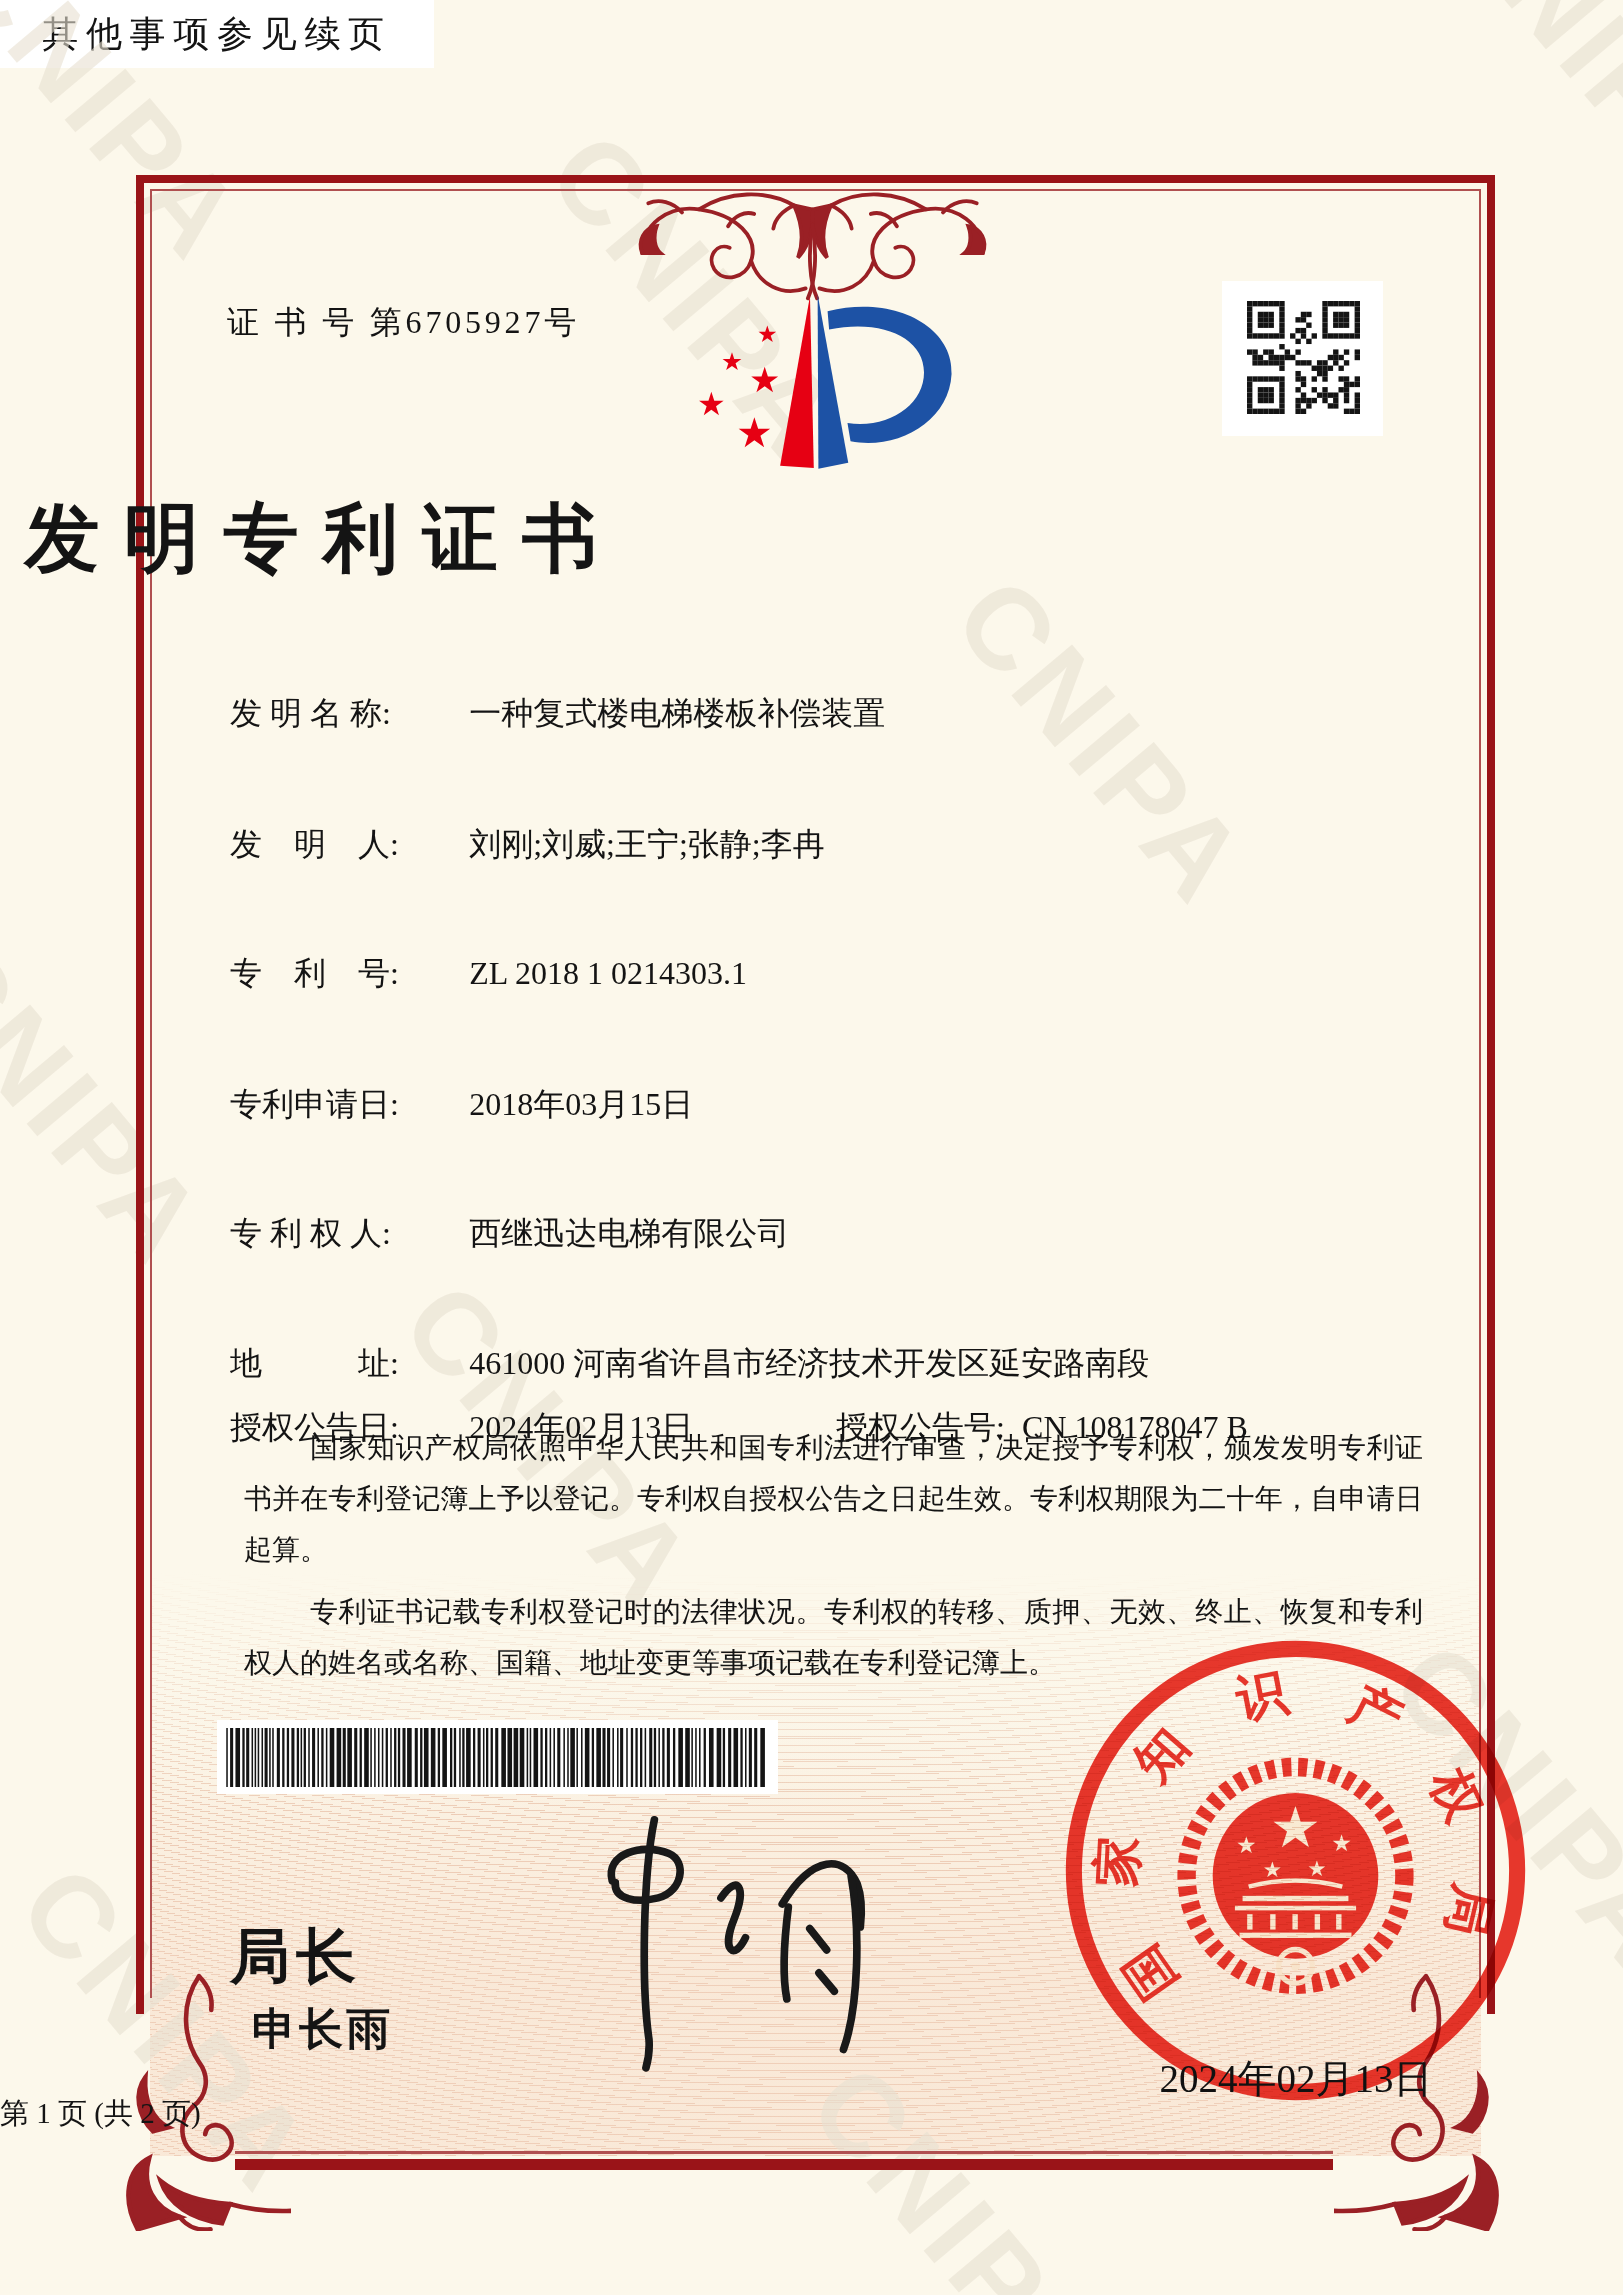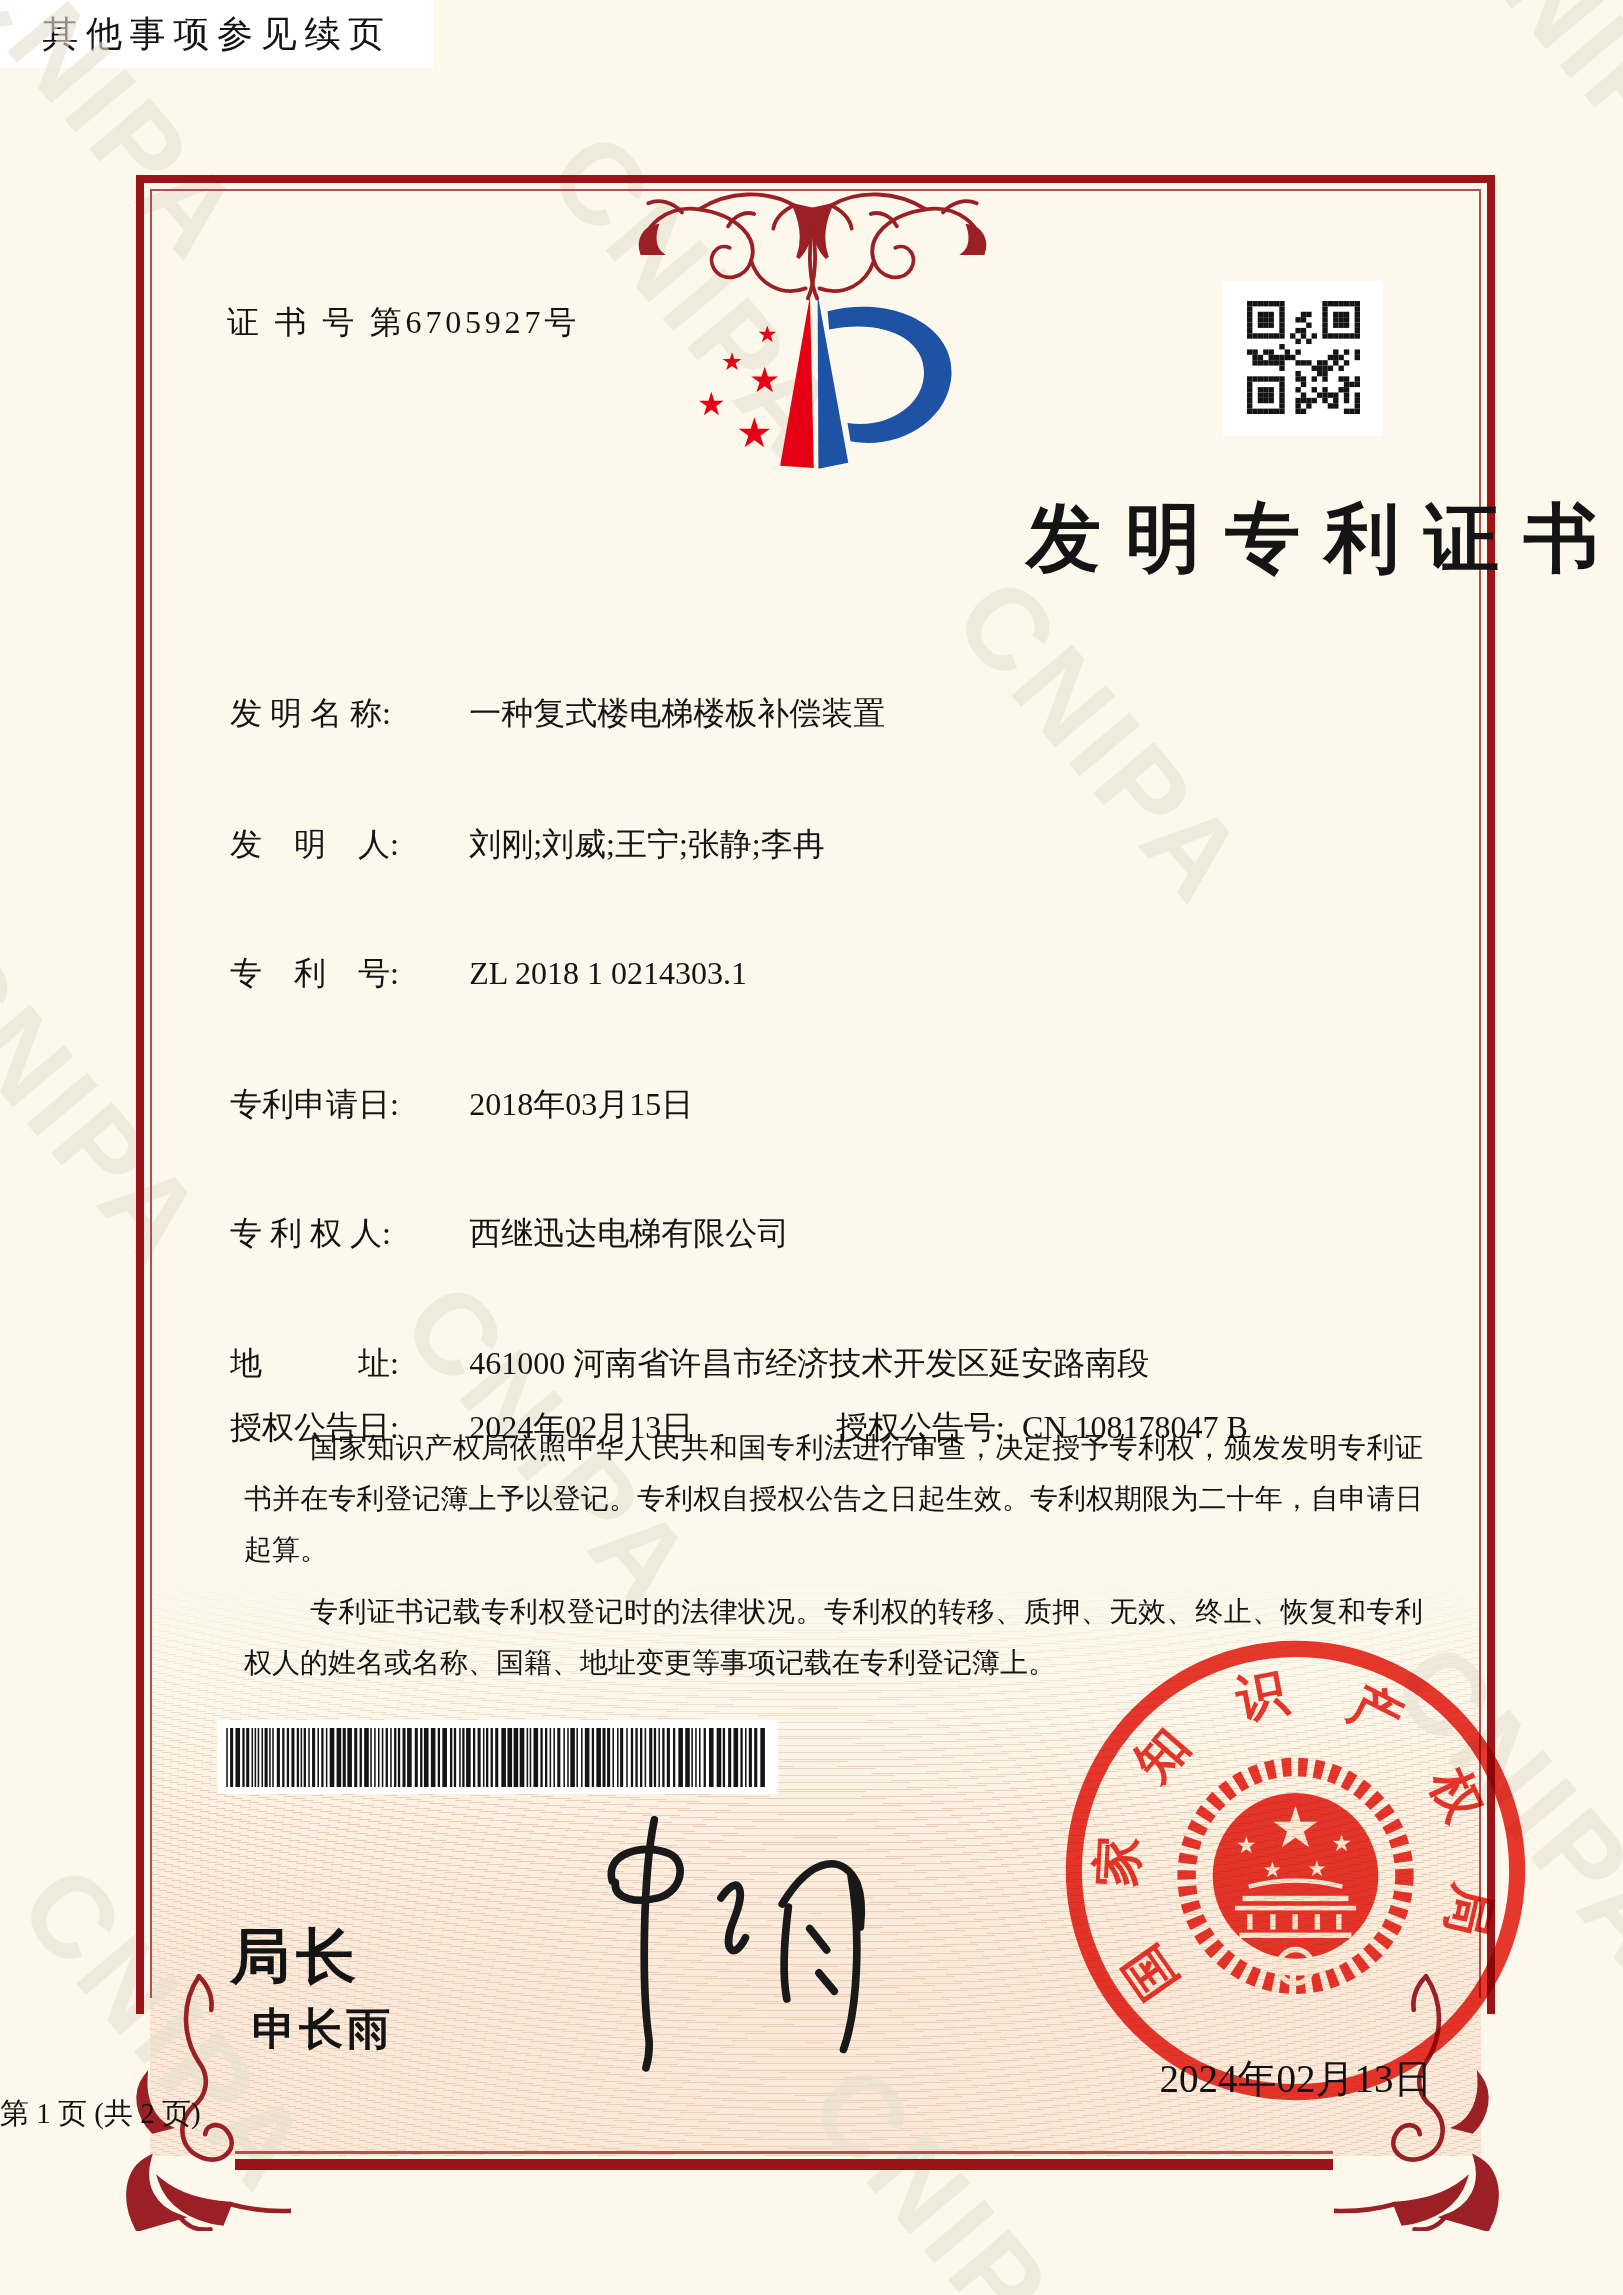--- a/index.html
+++ b/index.html
@@ -25,21 +25,21 @@
   
   .fr{position:absolute;background:#9a1418;z-index:3;}
   .fr.thin{background:#b05050;}
 
   
   .orn{position:absolute;z-index:4;}
 
   
   .txt{position:absolute;z-index:5;}
   #cert-no{left:227px;top:301px;font-size:32px;letter-spacing:3.8px;}
-  #title{left:0;width:1623px;top:489px;text-align:right;font-size:75px;font-weight:bold;
+  #title{left:0;width:1623px;top:489px;text-align:left;font-size:75px;font-weight:bold;
          letter-spacing:24.5px;text-indent:24.5px;}
   .row{position:absolute;left:230px;width:1227px;font-size:32px;z-index:5;white-space:nowrap;}
   .row .lab{display:inline-block;min-width:222px;}
   .row .val{display:inline-block;margin-left:9.2px;}
   .pair2{position:absolute;left:606px;top:0;}
   #paras{left:244px;top:1423px;width:1179px;font-size:28px;line-height:1.82;text-align:justify;}
   #paras p{margin:0 0 10.7px 0;text-indent:66px;}
 
   #barcode-box{left:217px;top:1720px;width:561px;height:74px;background:#fff;}
   #bureau-title{left:230px;top:1917px;font-size:60px;font-weight:bold;letter-spacing:6.1px;

